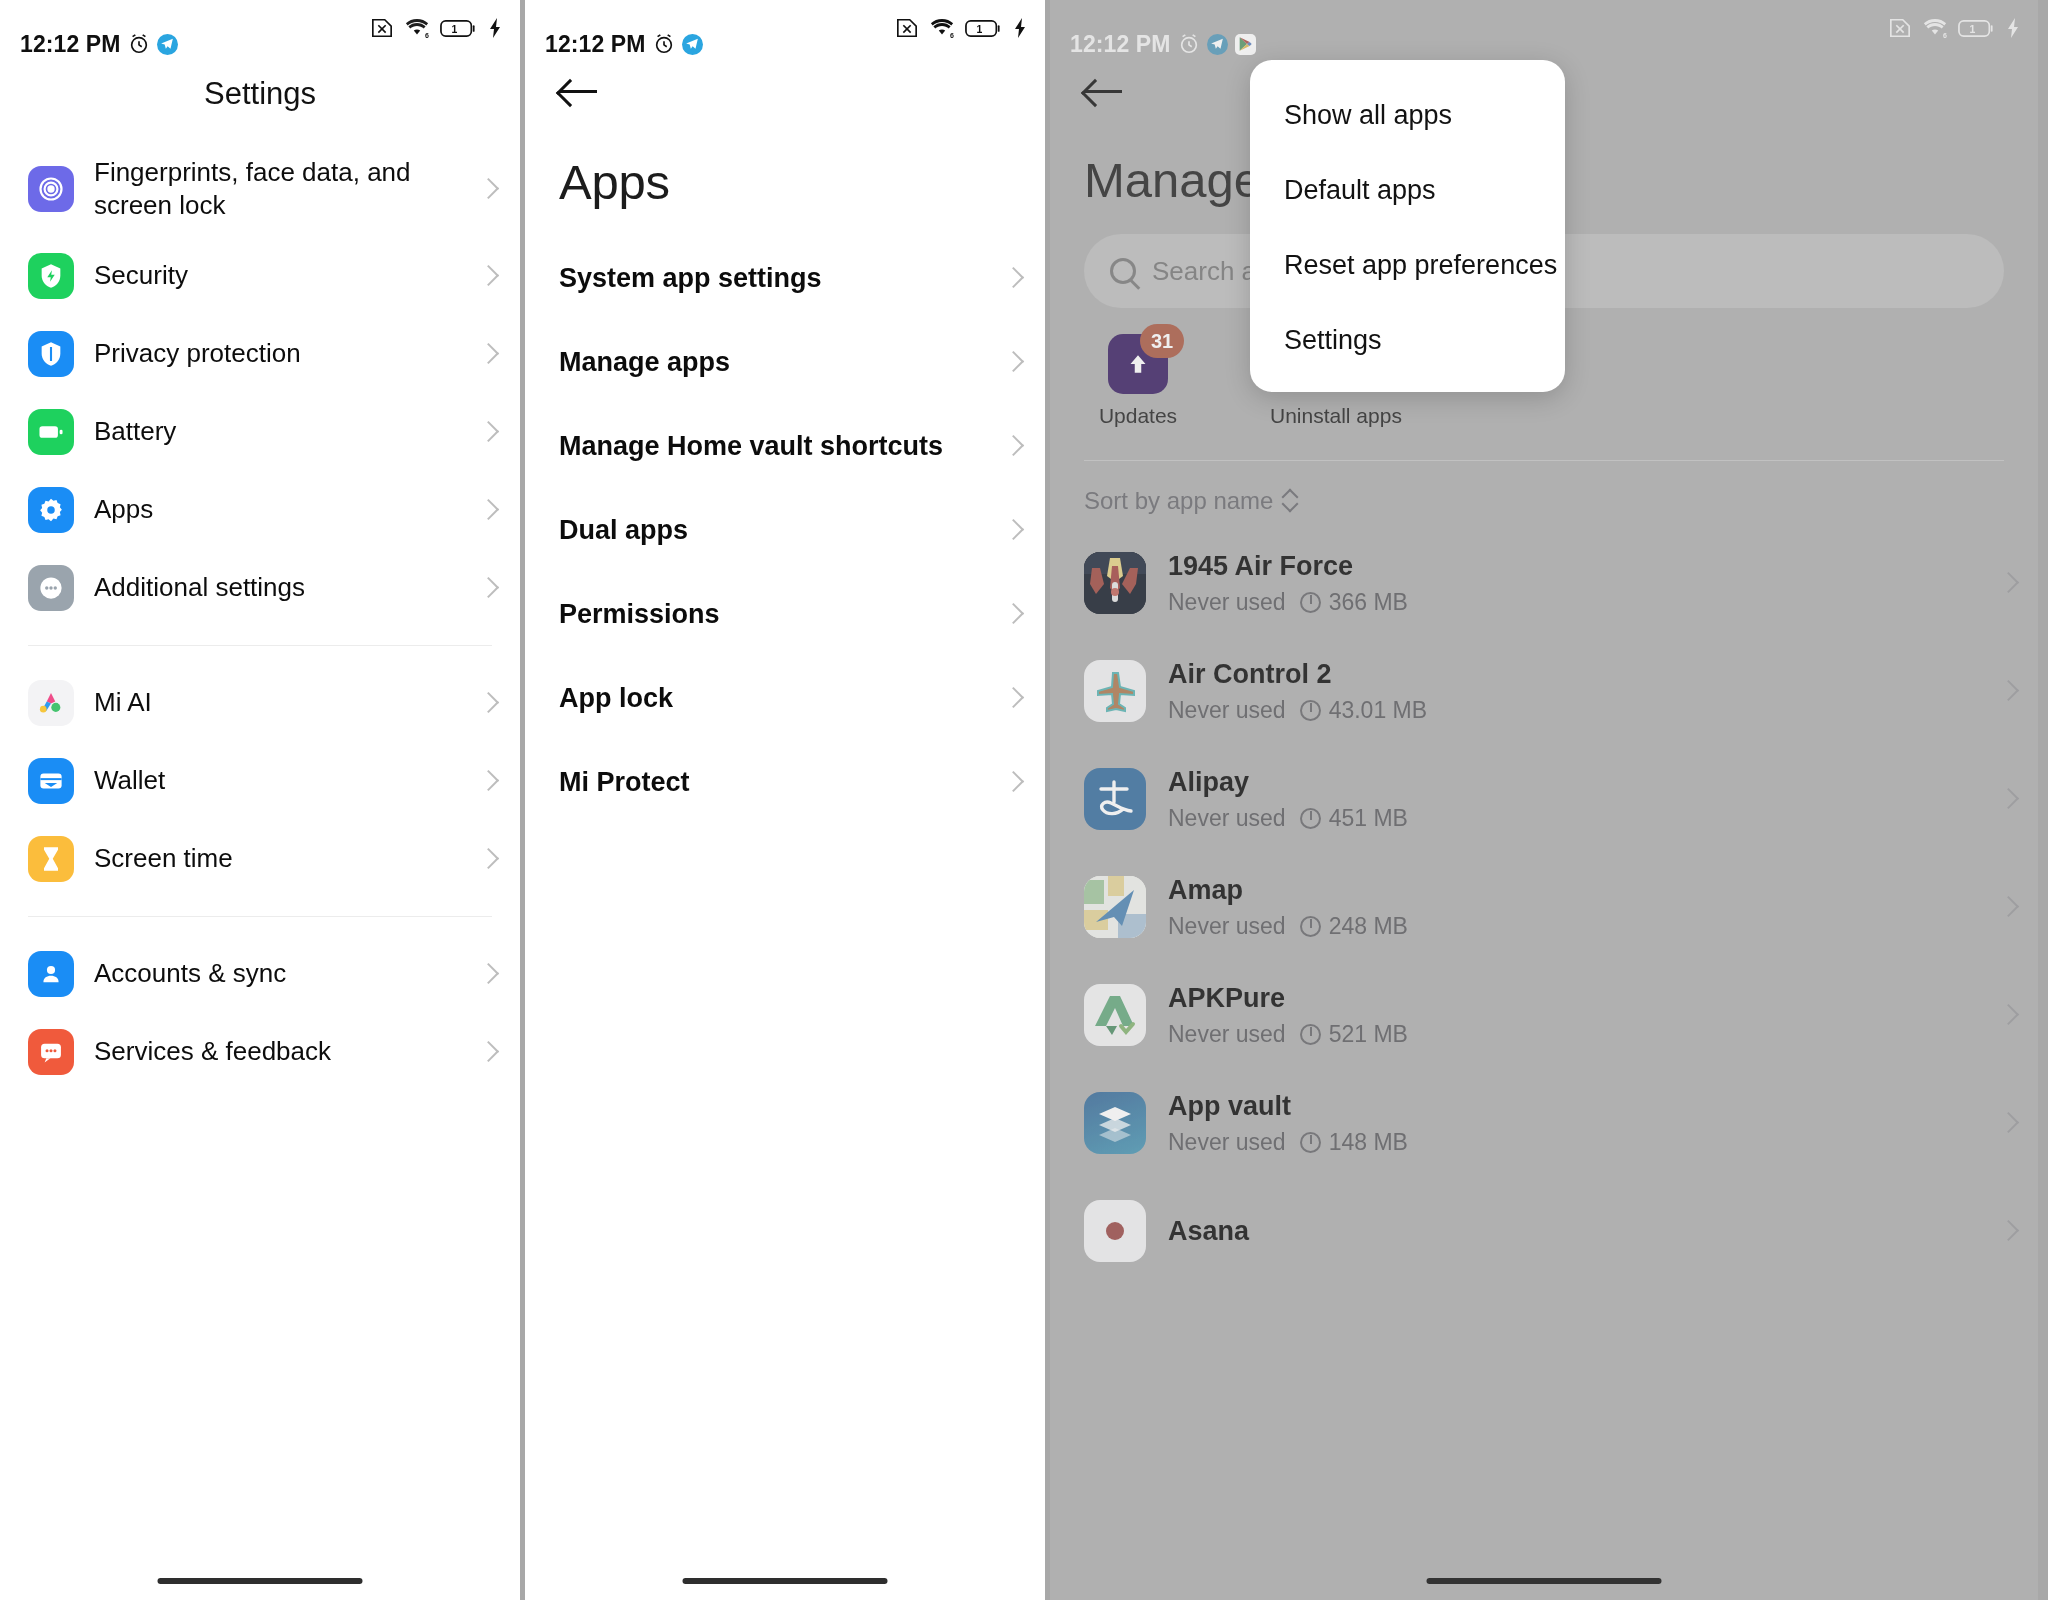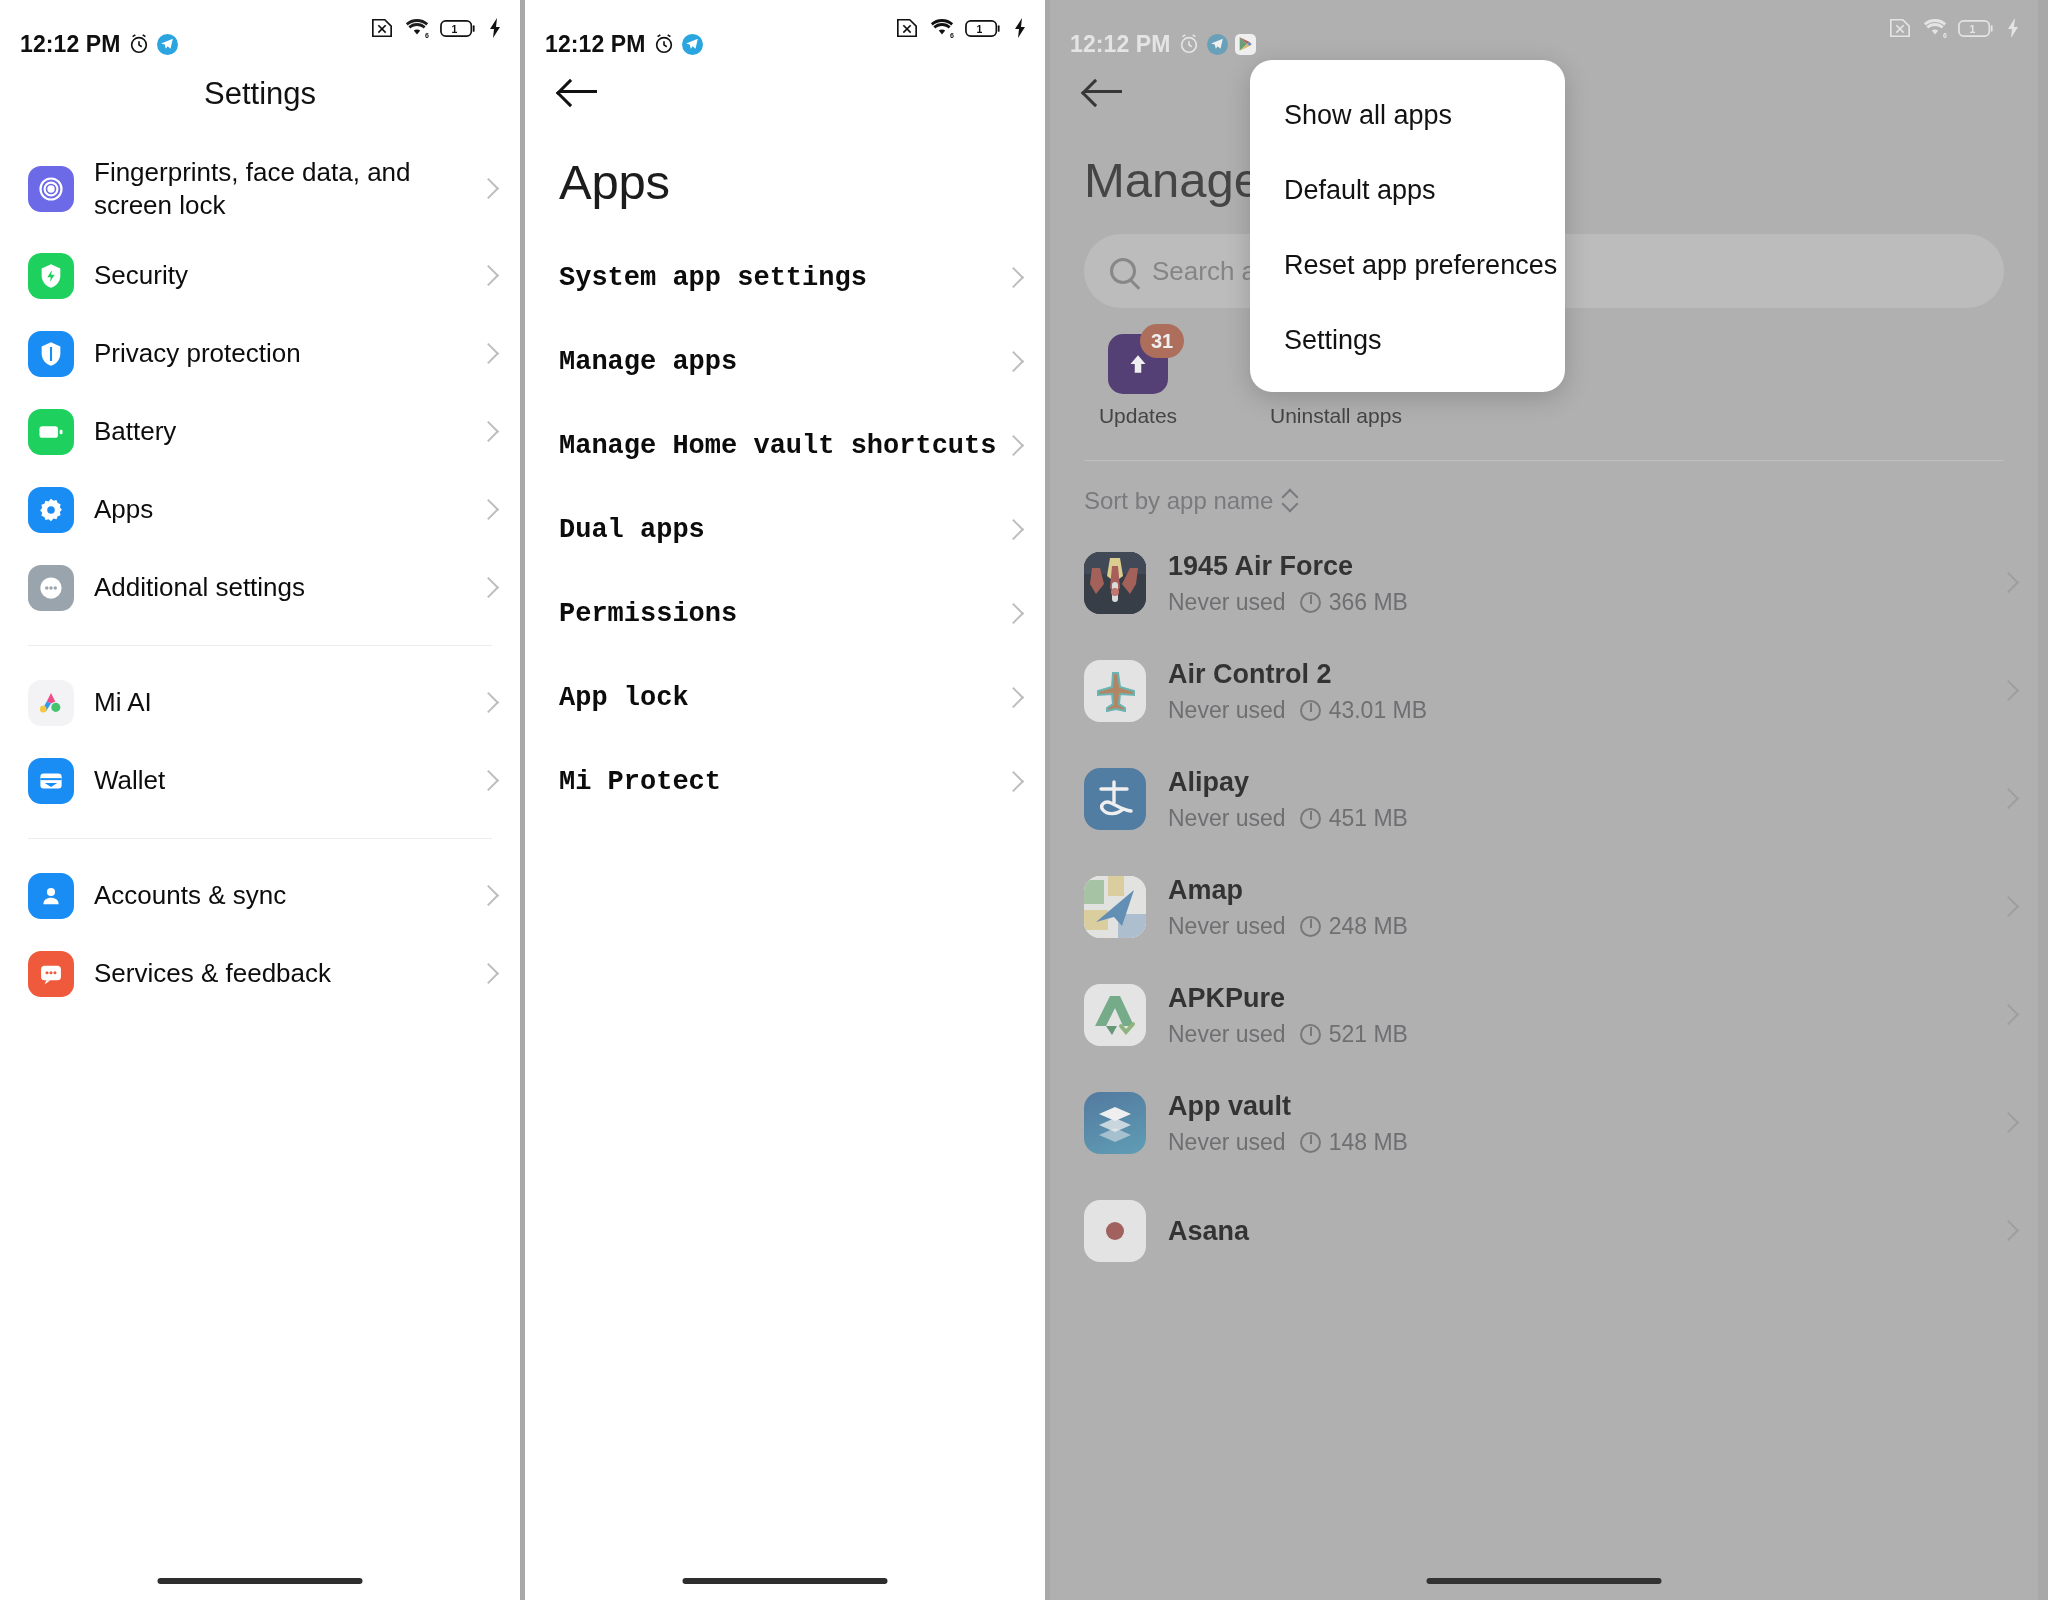--- a/index.html
+++ b/index.html
@@ -123,21 +123,21 @@
     font-weight: 400;
     padding: 26px 0 26px 34px;
     letter-spacing: -0.2px;
   }
   .p2row {
     display: flex; align-items: center;
     padding: 19px 24px 19px 34px;
     min-height: 84px;
   }
   .p2row .label {
-    flex: 1; font-size: 27px; color: #0c0c0c; font-weight: 700; font-family: Liberation Mono, monospace;
+    flex: 1; font-size: 27px; color: #0c0c0c; font-weight: 700;
   }
 
   
   #panel-3 .dim {
     position: absolute; inset: 0;
     background: #b0b0b0;
     pointer-events: none;
   }
   .p3-content {
     position: relative;
@@ -397,20 +397,29 @@
         </div>
         <div class="row">
           <span class="appicon" style="background:#1a8df5">
             <svg width="30" height="30" viewBox="0 0 24 24" fill="#fff">
                 <rect x="3.5" y="6" width="17" height="12" rx="2.6"></rect>
                 <path d="M3.5 10.5h17" stroke="#1a8df5" stroke-width="1.6"></path>
                 <path d="M7 13.6h10l-5 3.2z" fill="#1a8df5"></path>
               </svg>
           </span>
           <span class="label">Wallet</span>
+          <span class="chev"></span>
+        </div>
+        <div class="row">
+          <span class="appicon" style="background:#fbbd3c">
+            <svg width="26" height="28" viewBox="0 0 20 24" fill="#fff">
+                <path d="M4 2h12v2l-4.5 7.8L16 20v2H4v-2l4.5-8.2L4 4z"></path>
+              </svg>
+          </span>
+          <span class="label">Screen time</span>
           <span class="chev"></span>
         </div>
       </div>
 
       <div class="divider-wrap">
           <div class="divider"></div>
         </div>
 
       <div class="group">
         <div class="row">

